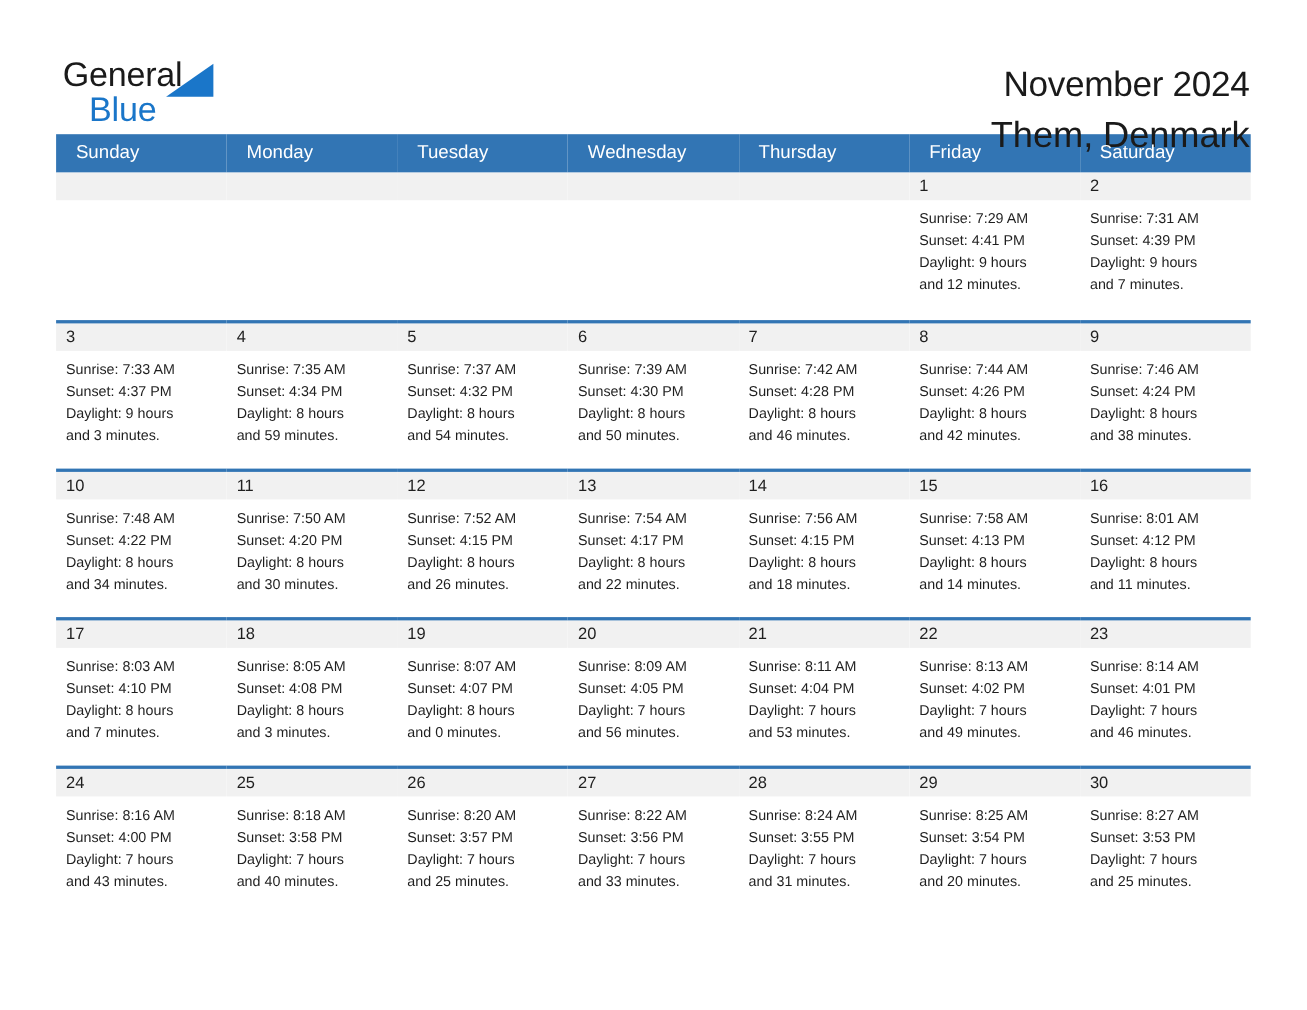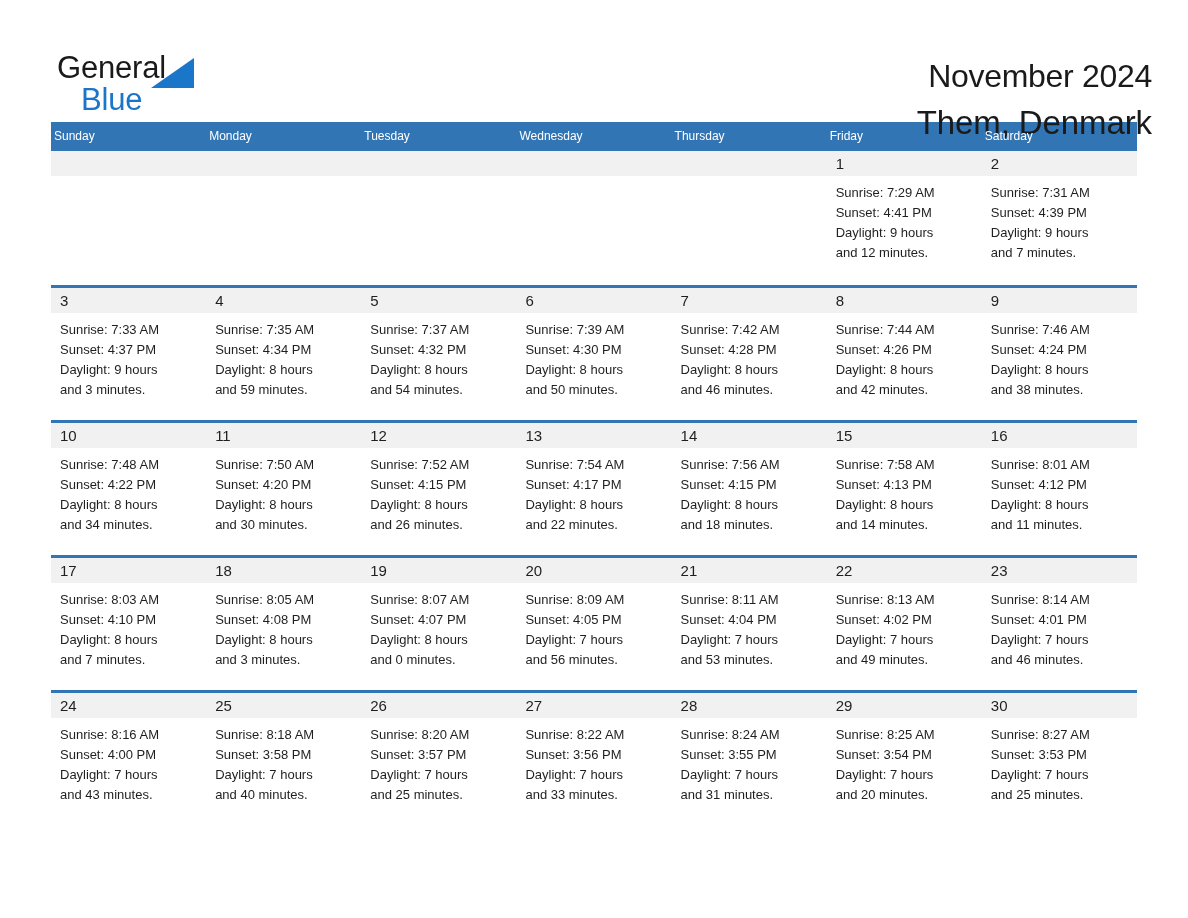--- a/index.html
+++ b/index.html
@@ -18,21 +18,21 @@
     height: 918px;
     background: #ffffff;
     padding: 0;
   }
 
   
   .header {
     display: flex;
     align-items: flex-start;
     justify-content: space-between;
-    padding: 52px 36px 0 57px;
+    padding: 52px 52px 0 57px;
     height: 110px;
   }
 
   .logo {
     position: relative;
     width: 150px;
     height: 66px;
     line-height: 1;
   }
   .logo-general {
@@ -90,23 +90,23 @@
   .cal-table {
     width: 100%;
     border-collapse: collapse;
     table-layout: fixed;
   }
 
   .cal-head th {
     background: #3275b4;
     color: #ffffff;
     font-weight: normal;
-    font-size: 12px;
+    font-size: 17px;
     text-align: left;
-    padding: 7px 0 8px 3px;
+    padding: 7px 0 8px 18px;
     border: none;
     height: 29px;
     vertical-align: middle;
   }
 
   
   .day-cell {
     vertical-align: top;
     padding: 0;
     border: none;

